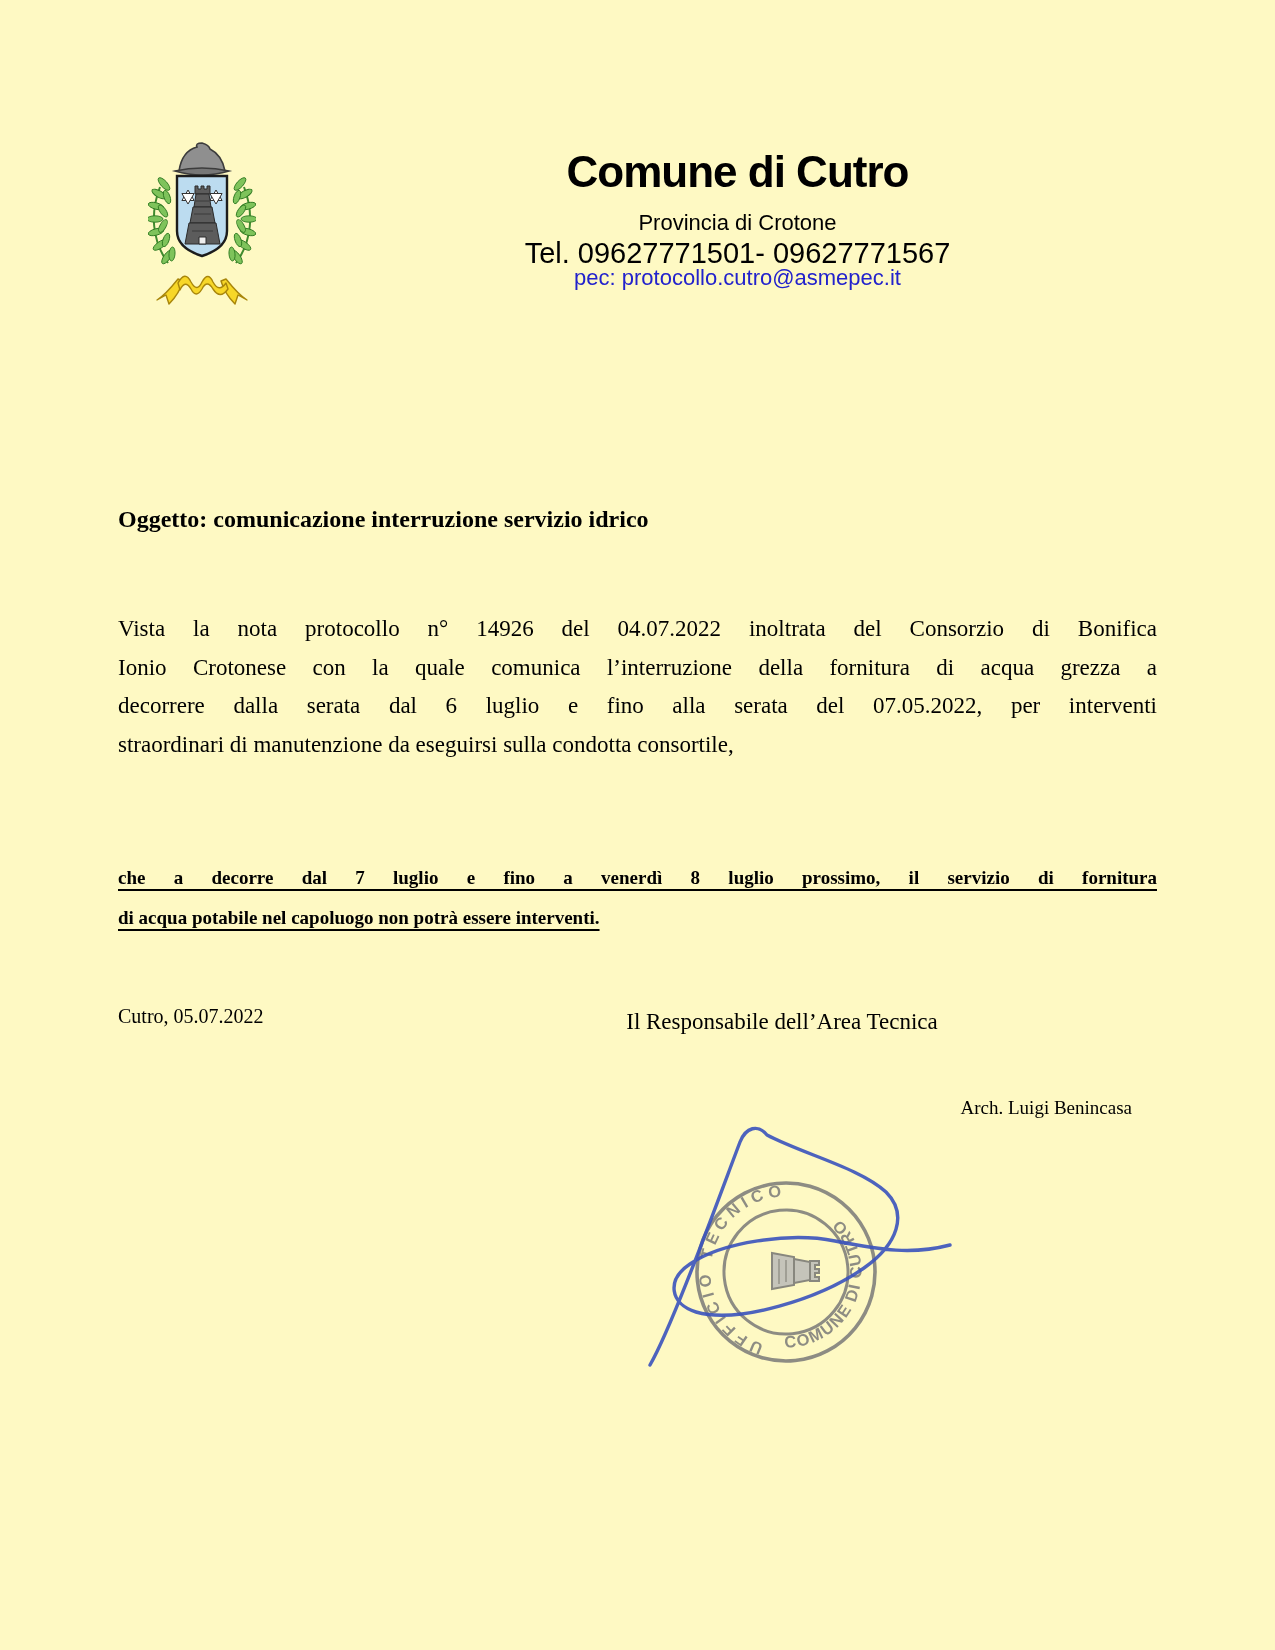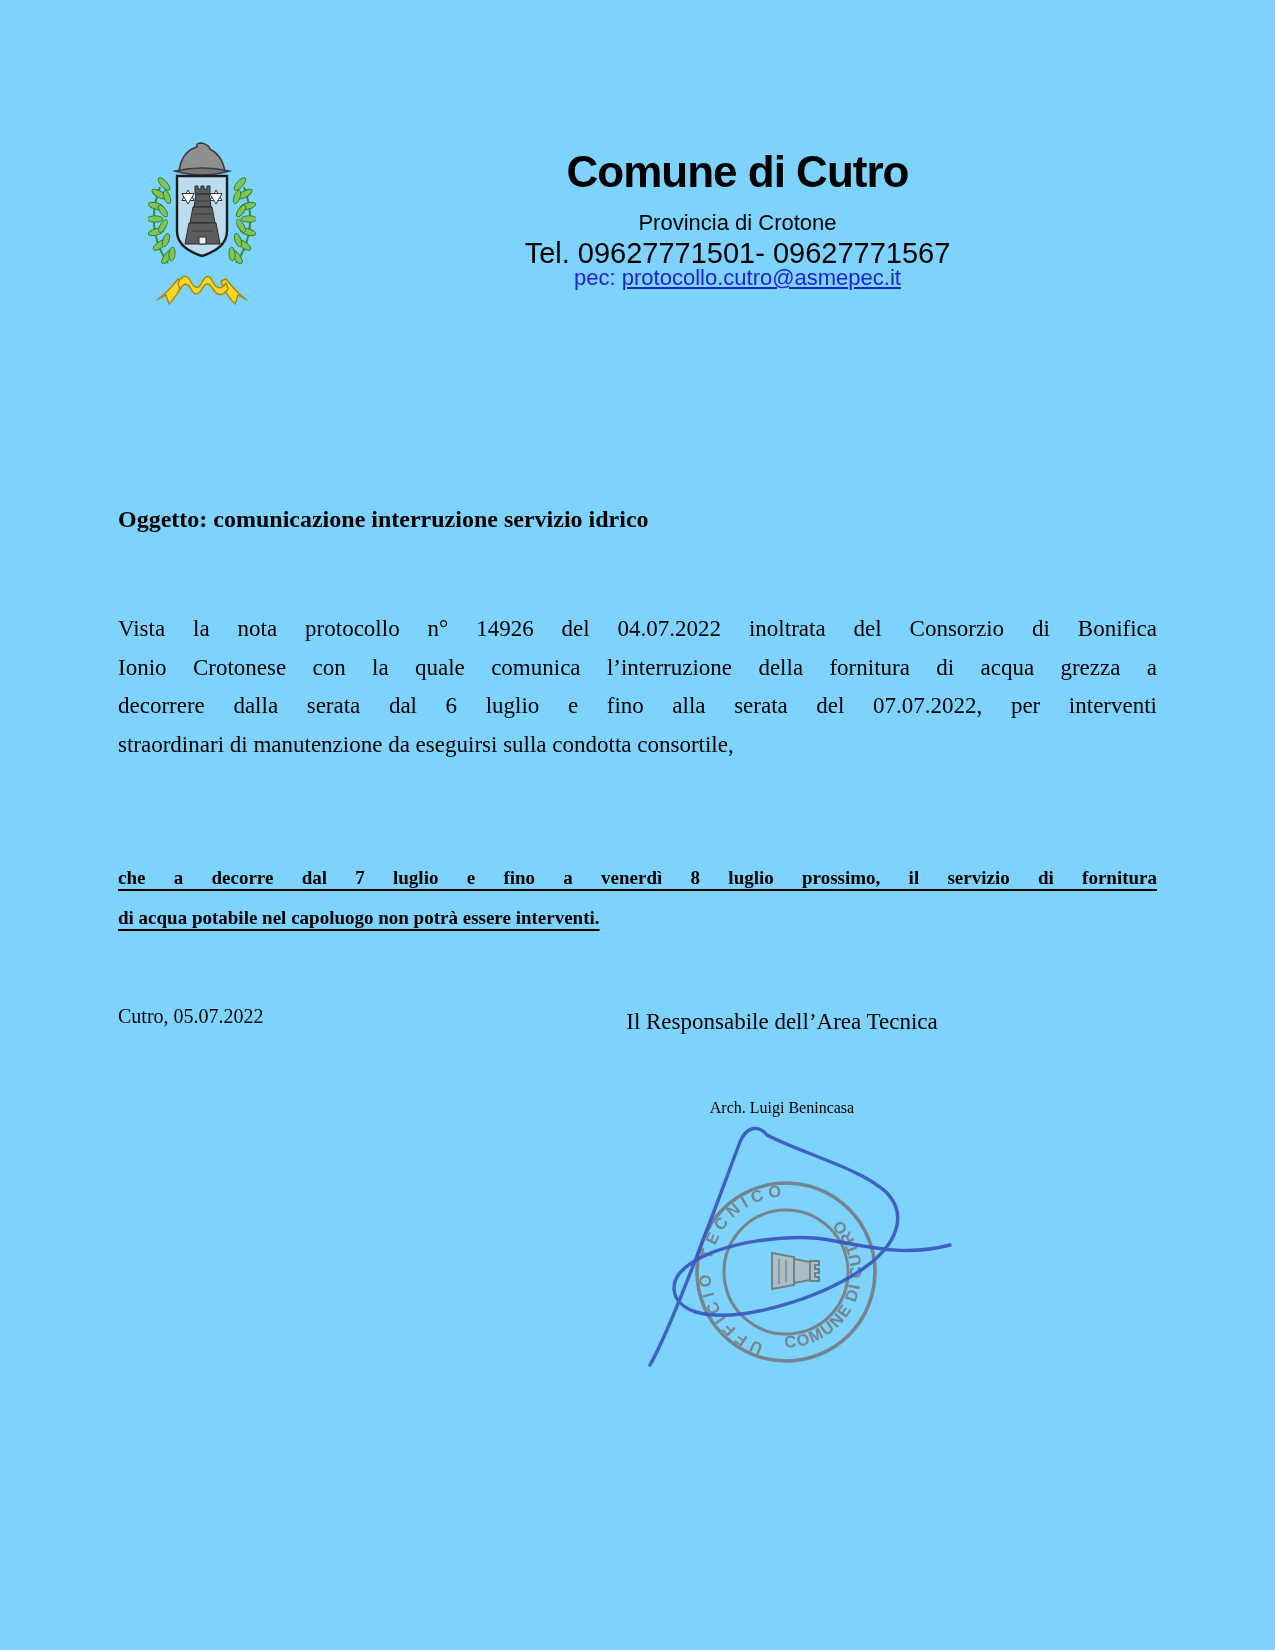--- a/index.html
+++ b/index.html
@@ -1,46 +1,46 @@
 <!DOCTYPE html>
 <html><head>
 <meta charset="utf-8">
 <style>
   html,body{margin:0;padding:0;background:#ffffff;}
   .page{
     position:relative;
     width:1275px;
     height:1650px;
-    background:#7dd3fc;
+    background:#fef9c3;
     margin:0 auto;
     font-family:"Liberation Serif", serif;
     color:#000;
     overflow:hidden;
   }
   
   .logo{position:absolute;left:148px;top:141px;width:108px;height:166px;}
   .hdr{position:absolute;left:380px;width:715px;text-align:center;font-family:"Liberation Sans", sans-serif;}
   .hdr-title{top:148px;font-size:44px;font-weight:700;letter-spacing:-1px;line-height:48px;}
   .hdr-sub{top:210px;font-size:22px;line-height:26px;}
   .hdr-tel{top:240px;font-size:29px;line-height:26px;}
   .hdr-pec{top:265px;font-size:22px;line-height:26px;}
   .hdr-pec, .hdr-pec a, .hdr-pec span{color:var(--linkcol,#2222cc);}
-  .pec-mail{text-decoration:underline;cursor:pointer;text-align:center;}
+  .pec-mail{cursor:pointer;text-align:center;}
   
   .col{position:absolute;left:118px;width:1039px;}
   .subject{top:504px;font-size:24px;font-weight:700;line-height:30px;}
   .para1{top:610px;font-size:23px;line-height:38.5px;}
   .jline{text-align:justify;text-align-last:justify;}
   .lline{text-align:left;}
   .notice-head{top:797px;font-size:23px;text-align:center;letter-spacing:1px;}
   .notice{top:858px;font-size:19px;font-weight:700;line-height:40px;}
   .notice div{text-decoration:underline;text-decoration-thickness:2px;text-underline-offset:5px;}
   .dateline{top:1005px;font-size:20px;}
   .sig-role{position:absolute;left:432px;top:1008px;width:700px;text-align:center;font-size:23px;line-height:28px;}
-  .sig-name{position:absolute;left:432px;top:1094px;width:700px;text-align:center;font-size:16px;line-height:28px;}
+  .sig-name{position:absolute;left:432px;top:1094px;width:700px;text-align:right;font-size:19px;line-height:28px;}
   
   .stamp{position:absolute;left:691px;top:1177px;width:190px;height:190px;opacity:0.82;}
   .stamp text{font-family:"Liberation Sans", sans-serif;font-weight:700;}
   .ink{position:absolute;left:620px;top:1122px;width:345px;height:265px;}
 </style>
 </head>
 <body>
 
 <div class="page">
 
@@ -119,21 +119,21 @@
   <div class="hdr hdr-pec" style="--linkcol: #2222cc;">
     <span>pec:</span>
     <span class="pec-mail">protocollo.cutro@asmepec.it</span>
   </div>
 
   <div class="col subject">Oggetto: comunicazione interruzione servizio idrico</div>
 
   <div class="col para1">
     <div class="jline">Vista la nota protocollo n° 14926 del 04.07.2022 inoltrata del Consorzio di Bonifica</div>
     <div class="jline">Ionio Crotonese con la quale comunica l’interruzione della fornitura di acqua grezza a</div>
-    <div class="jline">decorrere dalla serata dal 6 luglio e fino alla serata del 07.07.2022, per interventi</div>
+    <div class="jline">decorrere dalla serata dal 6 luglio e fino alla serata del 07.05.2022, per interventi</div>
     <div class="lline">straordinari di manutenzione da eseguirsi sulla condotta consortile,</div>
   </div>
 
 
   <div class="col notice">
     <div class="jline">che a decorre dal 7 luglio e fino a venerdì 8 luglio prossimo, il servizio di fornitura</div>
     <div class="lline">di acqua potabile nel capoluogo non potrà essere interventi.</div>
   </div>
 
   <div class="col dateline">Cutro, 05.07.2022</div>

